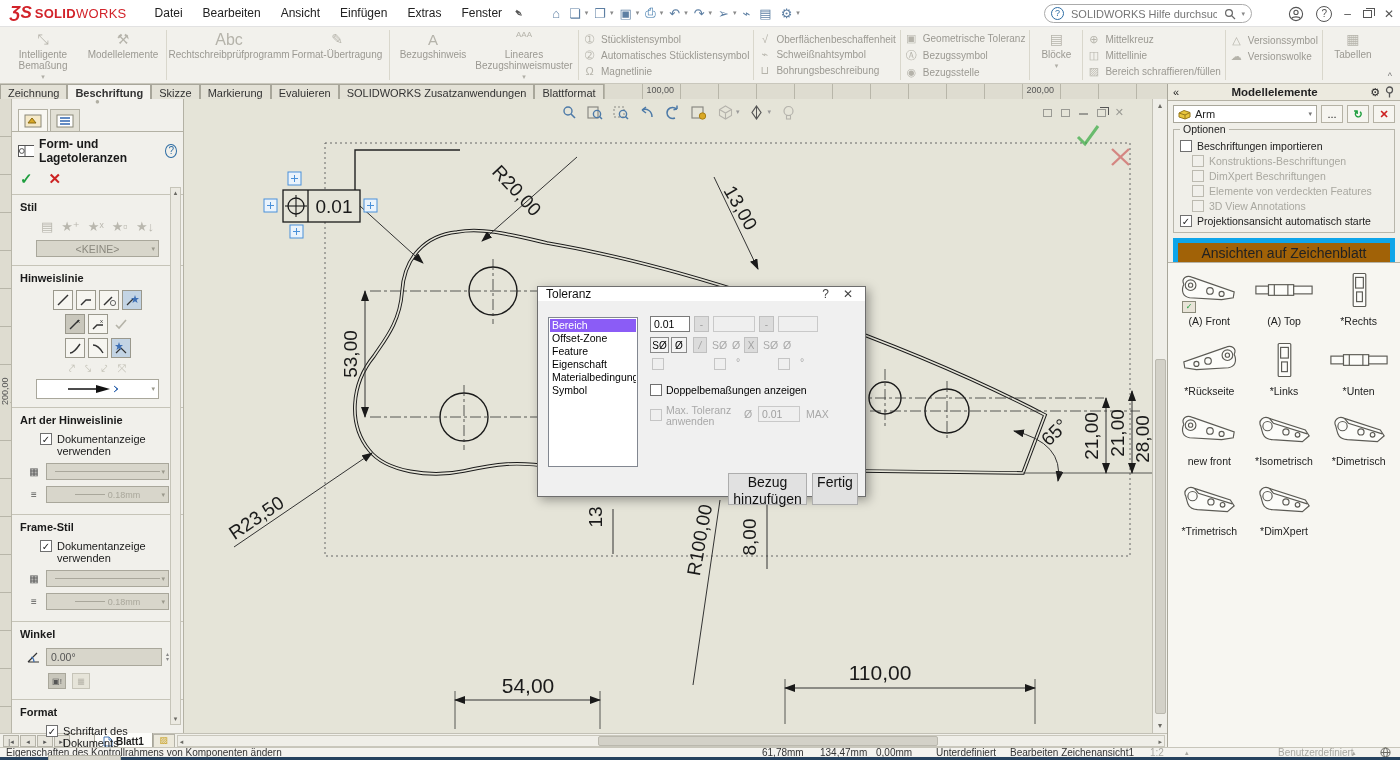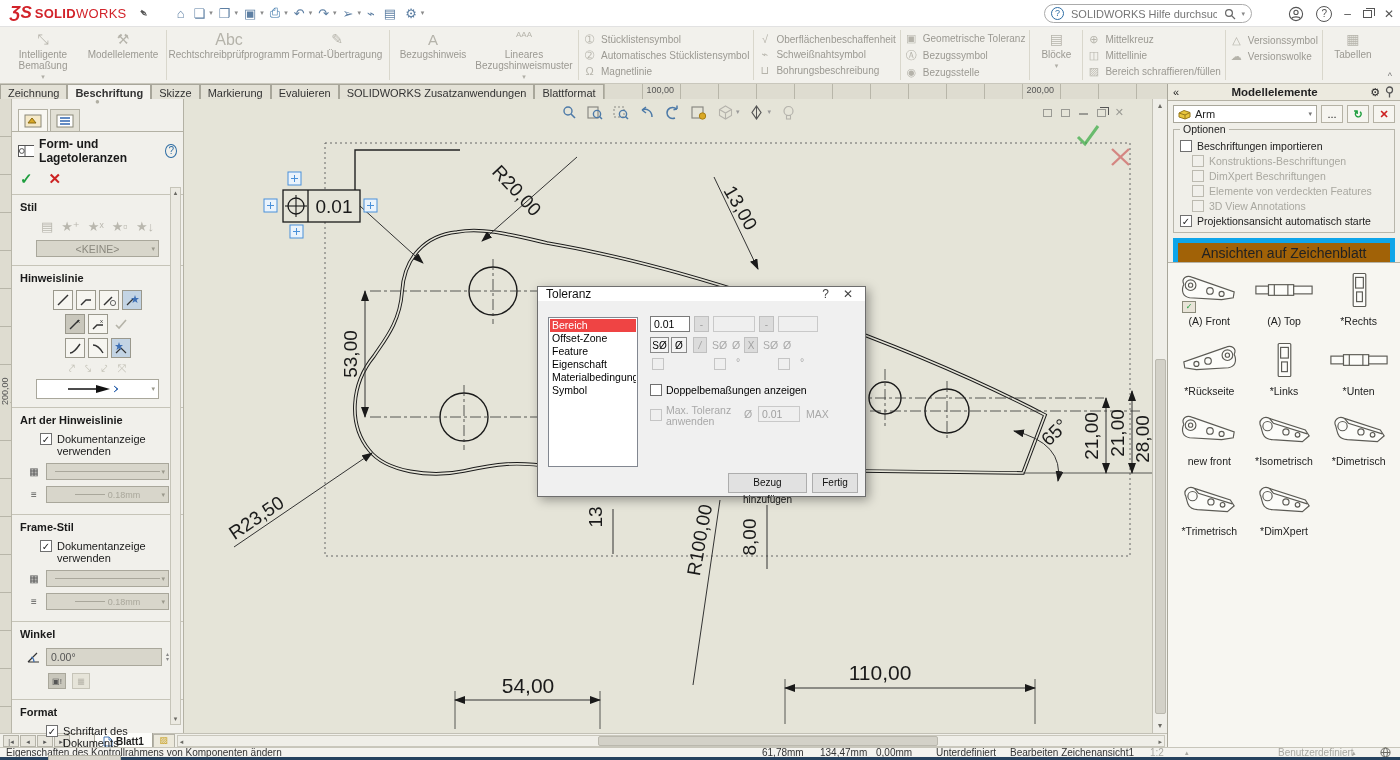--- a/index.html
+++ b/index.html
@@ -115,29 +115,29 @@
   .pm-btn{display:inline-block;margin-left:28px;margin-top:3px;padding:2px 10px;background:#d9d7cd;border:1px solid #b3b1a4;color:#8b897f;font-size:10.5px;}
   .pm-scroll{position:absolute;right:2px;top:88px;width:11px;height:538px;background:#eceae2;border:1px solid #c6c4b8;font-size:7px;color:#6b6a64;text-align:center;}
 
   
   .dialog{position:absolute;left:537px;top:286px;width:329px;height:211px;background:#f0f0f0;border:1px solid #6e6e6e;box-shadow:3px 3px 10px rgba(0,0,0,.35);z-index:10;font-size:11px;color:#000;}
   .dlg-title{height:14px;background:#fff;display:flex;align-items:center;padding:0 8px;font-size:12px;color:#111;}
   .dlg-title .dq{margin-left:auto;color:#444;font-size:12px;padding:0 10px;}
   .dlg-title .dx{color:#444;font-size:12px;padding:0 4px;}
   .dlg-list{position:absolute;left:10px;top:30px;width:90px;height:150px;background:#fff;border:1px solid #828790;padding:1px;}
   .dlg-list div{padding:0 2px;height:13px;line-height:13px;white-space:nowrap;overflow:hidden;font-size:10.5px;}
-  .dlg-list div.sel{background:#ef4444;color:#fff;}
+  .dlg-list div.sel{background:#8b5cf6;color:#fff;}
   .din{position:absolute;height:16px;border:1px solid #7a7a7a;background:#fff;font-size:10.5px;padding:0 3px;line-height:15px;}
   .din.dis{border-color:#c9c9c9;background:#efefef;color:#a0a0a0;}
   .dbtn{position:absolute;height:16px;border:1px solid #8a8a8a;background:#f4f4f4;text-align:center;font-size:10px;line-height:15px;}
   .dbtn.dis{border-color:#c0c0c0;background:#dcdcdc;color:#a0a0a0;}
   .dgray{position:absolute;color:#a8a8a8;font-size:10.5px;}
   .dcb{position:absolute;width:12px;height:12px;border:1px solid #707070;background:#fff;}
   .dcb.dis{border-color:#c5c5c5;background:#efefef;}
-  .dlg-btn{position:absolute;height:20px;background:#e1e1e1;border:1px solid #adadad;font-size:10px;text-align:center;line-height:17px;color:#111;}
+  .dlg-btn{position:absolute;height:32px;background:#e1e1e1;border:1px solid #adadad;font-size:14px;text-align:center;line-height:17px;color:#111;}
 
   
   .vp{position:absolute;left:1167px;top:84px;width:233px;height:663px;background:#f0efe9;border-left:1px solid #a8a69a;font-size:11px;color:#222;}
   .vp-head{height:17px;border-bottom:1px solid #b5b2a5;display:flex;align-items:center;padding:0 5px;background:#eceadf;}
   .vp-head .vtitle{flex:1;text-align:center;font-weight:bold;font-size:11.5px;}
   .vp-row{display:flex;align-items:center;gap:4px;padding:4px 5px 3px;}
   .vp-dd{flex:1;height:18px;border:1px solid #a9a79b;background:#fff;display:flex;align-items:center;gap:4px;padding:0 4px;font-size:11px;position:relative;}
   .vp-dd .dc{position:absolute;right:4px;font-size:7px;color:#777;}
   .vp-sbtn{width:22px;height:18px;border:1px solid #b5b2a5;background:#f6f5f0;text-align:center;line-height:16px;font-size:11px;}
   .vp-group{margin:3px 5px;border:1px solid #b8b6ab;position:relative;padding:8px 4px 4px;}
@@ -158,20 +158,28 @@
 <body>
 
 <div id="app">
 
   <div class="titlebar">
     <div class="logo">
       <span class="l3s">ƷS</span>
       <span class="lsolid">SOLID</span>
       <span class="lworks">WORKS</span>
     </div>
+    <div class="menus">
+        <span>Datei</span>
+        <span>Bearbeiten</span>
+        <span>Ansicht</span>
+        <span>Einfügen</span>
+        <span>Extras</span>
+        <span>Fenster</span>
+      </div>
     <span style="color:#555;font-size:11px;margin-left:12px;transform:rotate(40deg);display:inline-block">✒</span>
     <div class="qat">
       <span class="qi">⌂</span>
       <span class="qi">❏</span>
         <span class="qc">▾</span>
       <span class="qi">❐</span>
         <span class="qc">▾</span>
       <span class="qi">▣</span>
         <span class="qc">▾</span>
       <span class="qi" style="color:#2e6da4">⎙</span>

